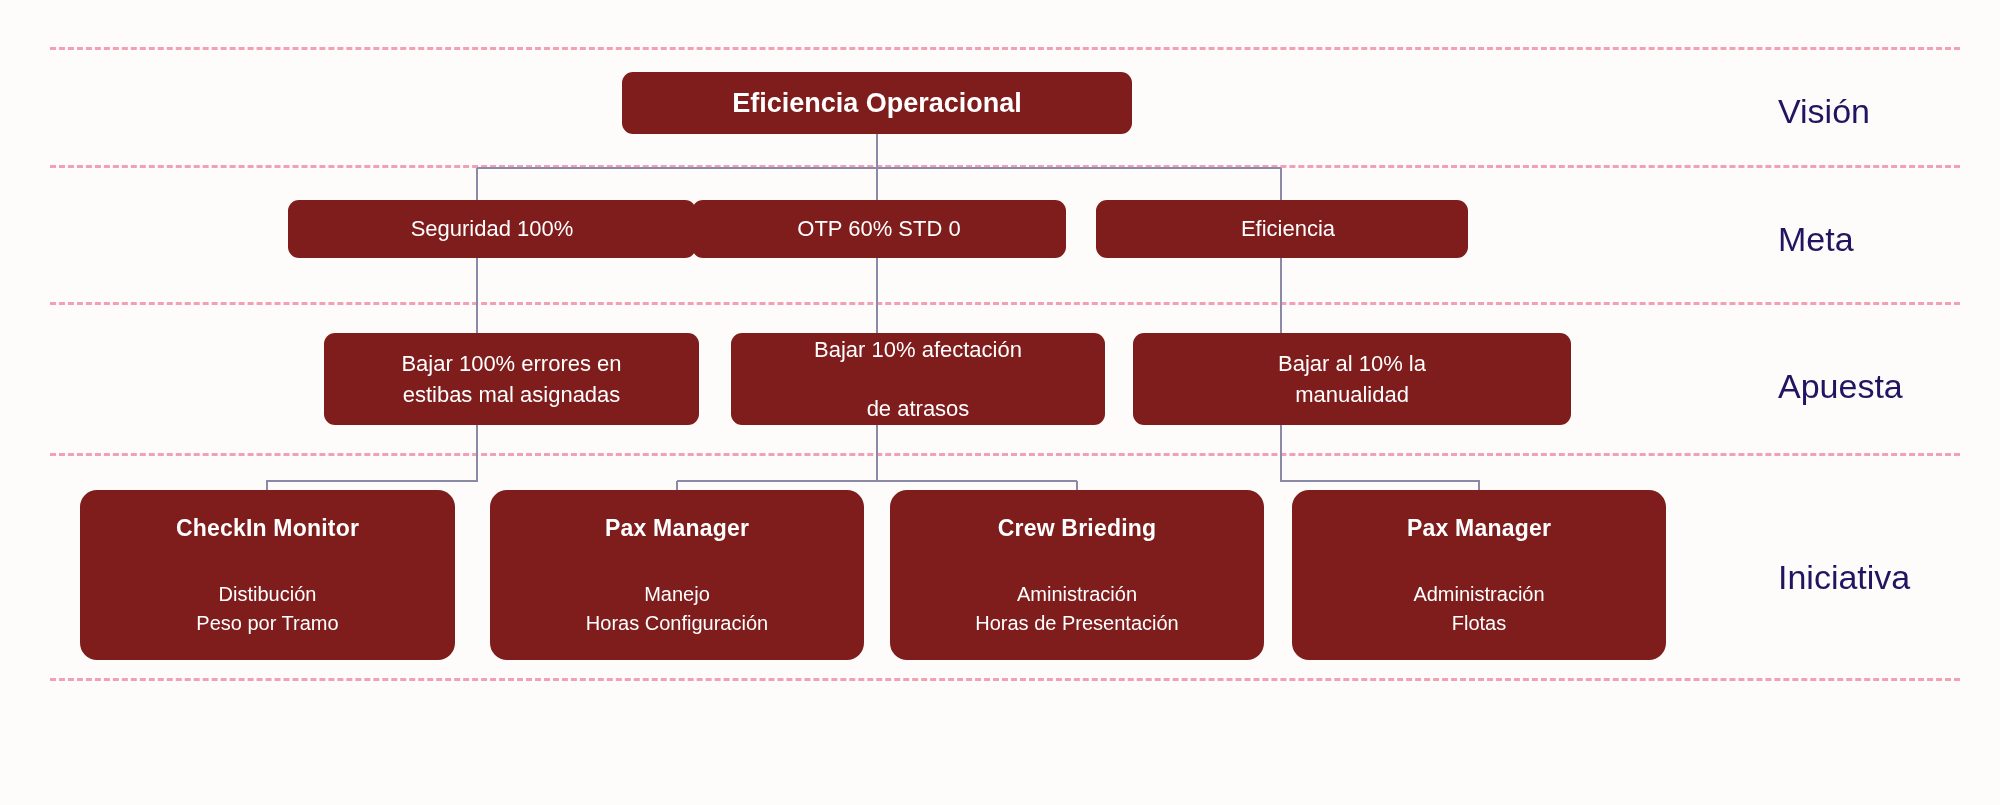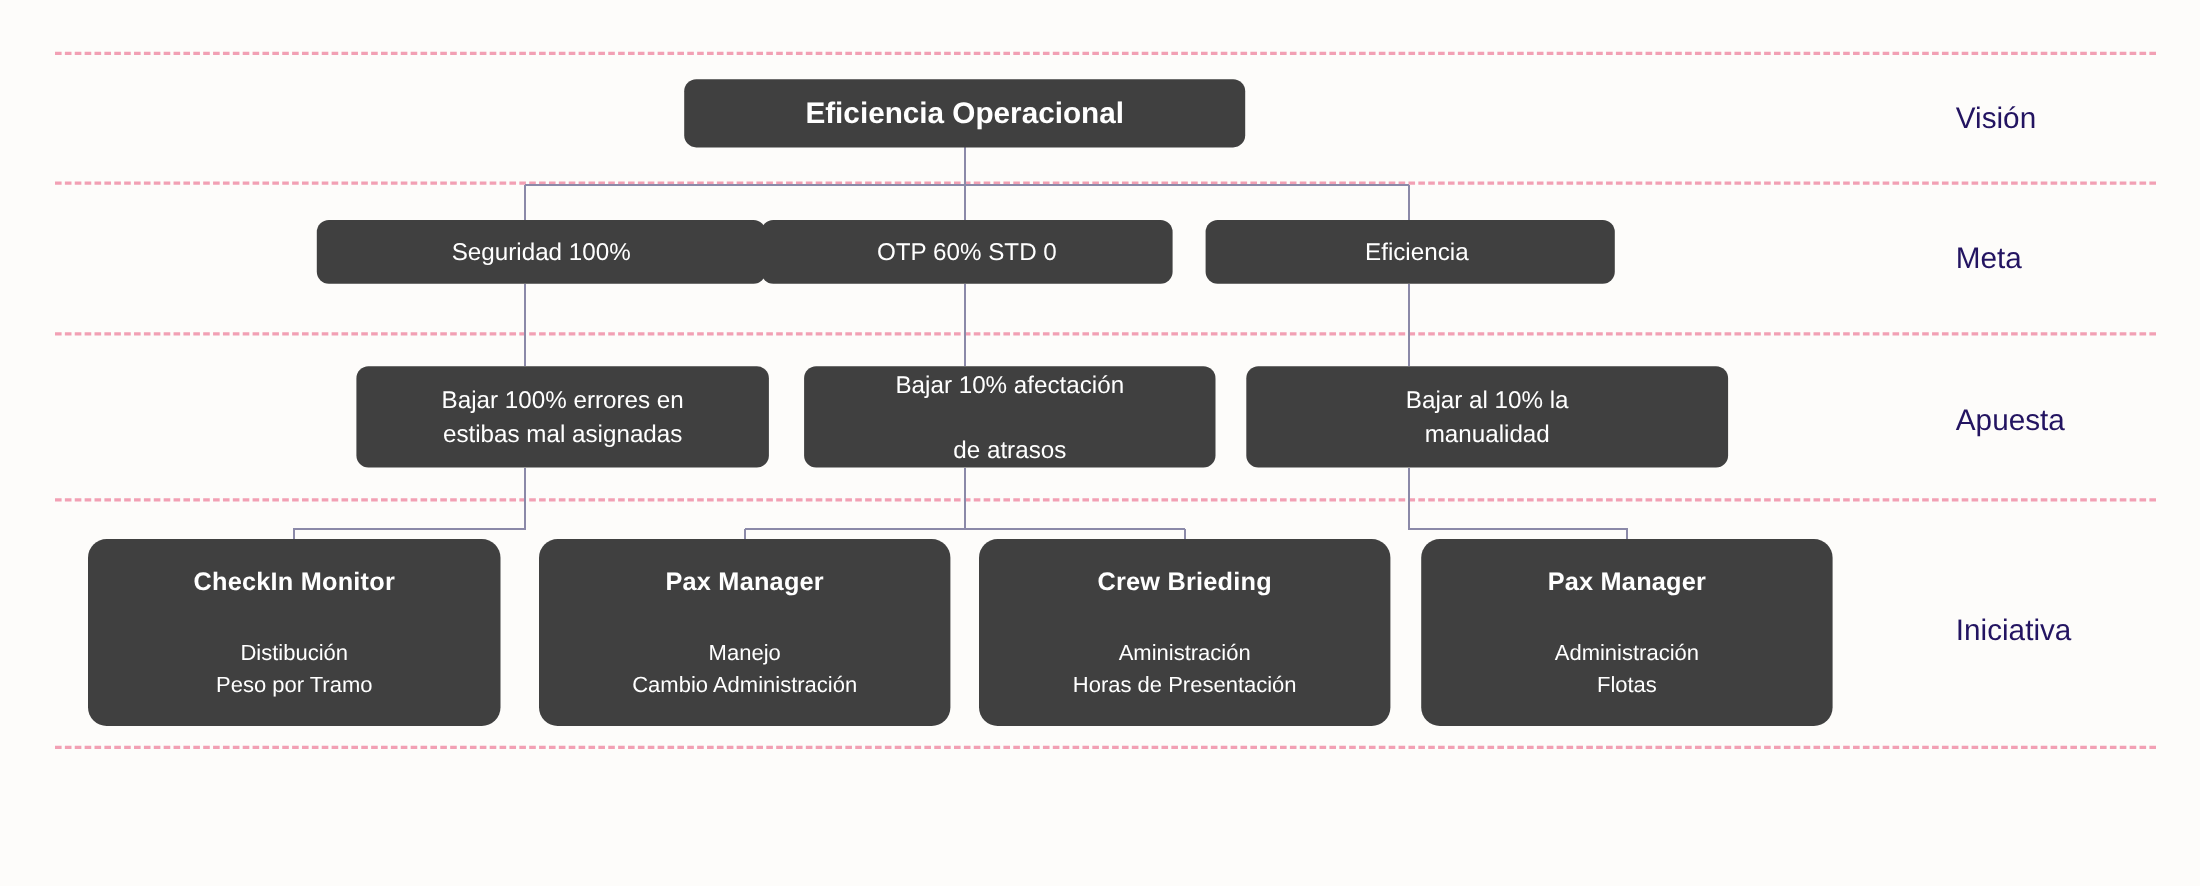--- a/index.html
+++ b/index.html
@@ -37,21 +37,21 @@
     position: absolute;
     left: 0; top: 0;
     width: 2000px;
     height: 805px;
     pointer-events: none;
   }
 
   
   .node {
     position: absolute;
-    background: #404040;
+    background: #7f1d1d;
     border-radius: 11px;
     box-sizing: border-box;
     display: flex;
     flex-direction: column;
     align-items: center;
     justify-content: center;
     text-align: center;
     color: #FFFFFF;
     z-index: 3;
   }
@@ -112,21 +112,21 @@
   .ini-0 { left: 80px;   width: 375px; }
   .ini-1 { left: 490px;  width: 374px; }
   .ini-2 { left: 890px;  width: 374px; text-align: center; }
   .ini-3 { left: 1292px; width: 374px; }
 
   
   .band-label {
     position: absolute;
     left: 1778px;
     color: #231461;
-    font-size: 27px;
+    font-size: 34px;
     white-space: nowrap;
     z-index: 3;
   }
   .band-vision     { top: 92px; }
   .band-meta       { top: 220px; text-align: right; }
   .band-apuesta    { top: 367px; }
   .band-iniciativa { top: 558px; }
 </style>
 </head>
 <body>
@@ -190,21 +190,21 @@
   </div>
 
   <div class="node node-iniciativa ini-0">
     <span class="title">CheckIn Monitor</span>
     <span class="sub">Distibución</span>
     <span class="sub" style="margin-top:0">Peso por Tramo</span>
   </div>
   <div class="node node-iniciativa ini-1">
     <span class="title">Pax Manager</span>
     <span class="sub">Manejo</span>
-    <span class="sub" style="margin-top:0">Cambio Administración</span>
+    <span class="sub" style="margin-top:0">Horas Configuración</span>
   </div>
   <div class="node node-iniciativa ini-2">
     <span class="title">Crew Brieding</span>
     <span class="sub">Aministración</span>
     <span class="sub" style="margin-top:0">Horas de Presentación</span>
   </div>
   <div class="node node-iniciativa ini-3">
     <span class="title">Pax Manager</span>
     <span class="sub">Administración</span>
     <span class="sub" style="margin-top:0">Flotas</span>

